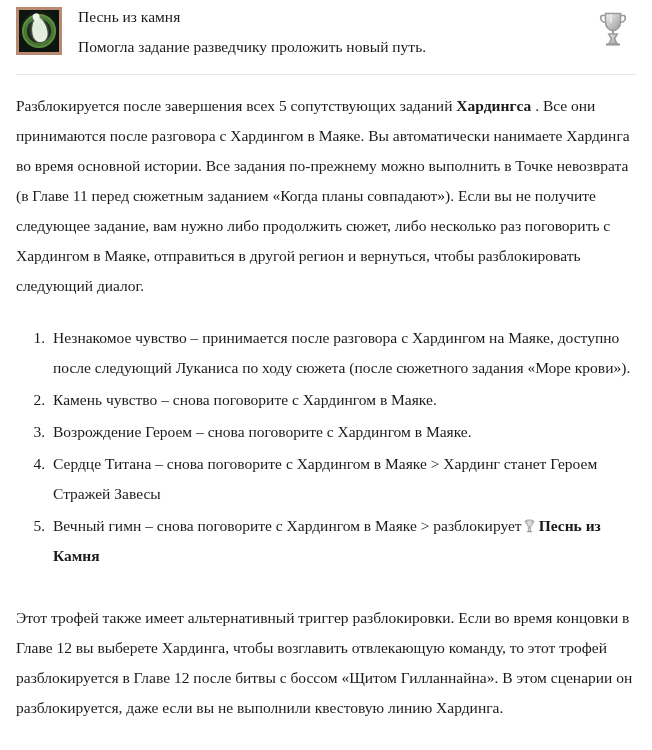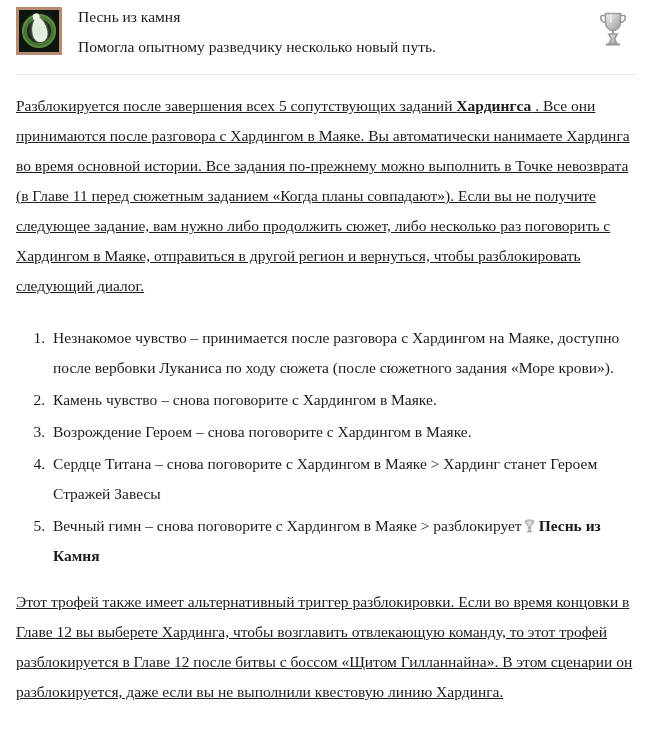--- a/index.html
+++ b/index.html
@@ -121,24 +121,23 @@
   
   .ach-body {
     padding: 0 16px;
     box-sizing: border-box;
   }
   .ach-body p {
     font-size: 15.5px;
     line-height: 30px;
     margin: 16px 0 0 0;
     text-align: left;
-    text-decoration: underline;
   }
   .ach-body p.tail {
-    margin-top: 16px;
+    margin-top: 32px;
   }
   b, .b { font-weight: bold; }
 
   ol.steps {
     margin: 22px 0 0 0;
     padding-left: 33px;
     font-size: 15.5px;
     line-height: 30px;
   }
   ol.steps > li {
@@ -162,21 +161,21 @@
   <div class="ach-row">
 
     <div class="ach-icon">
       <div class="ring"></div>
       <div class="figure"></div>
       <div class="glow"></div>
     </div>
 
     <div class="ach-text">
       <div class="ach-title">Песнь из камня</div>
-      <div class="ach-desc">Помогла опытному разведчику несколько новый путь.</div>
+      <div class="ach-desc">Помогла задание разведчику проложить новый путь.</div>
     </div>
 
     <div class="trophy-big">
       <svg viewBox="0 0 34 40" width="34" height="40" aria-hidden="true">
         <defs>
           <linearGradient id="tg" x1="0" y1="0" x2="1" y2="1">
             <stop offset="0%" stop-color="#f2f2f2"></stop>
             <stop offset="45%" stop-color="#c9c9c9"></stop>
             <stop offset="100%" stop-color="#9b9b9b"></stop>
           </linearGradient>
@@ -196,21 +195,21 @@
   </div>
 </div>
 
 <div class="divider"></div>
 
 <div class="ach-body">
 
   <p><span>Разблокируется после завершения всех 5  сопутствующих заданий </span><b>Хардингса</b><span> . Все они принимаются после разговора с Хардингом в Маяке. Вы автоматически нанимаете Хардинга во время основной истории. Все задания по-прежнему можно выполнить в Точке невозврата (в Главе 11 перед сюжетным заданием «Когда планы совпадают»). Если вы не получите следующее задание, вам нужно либо продолжить сюжет, либо несколько раз поговорить с Хардингом в Маяке, отправиться в другой регион и вернуться, чтобы разблокировать следующий диалог.</span></p>
 
   <ol class="steps">
-    <li><span>Незнакомое чувство – принимается после разговора с Хардингом на Маяке, доступно после вербовки Луканиса по ходу сюжета (после сюжетного задания «Море крови»).</span></li>
+    <li><span>Незнакомое чувство – принимается после разговора с Хардингом на Маяке, доступно после следующий Луканиса по ходу сюжета (после сюжетного задания «Море крови»).</span></li>
     <li><span>Камень чувство – снова поговорите с Хардингом в Маяке.</span></li>
     <li><span>Возрождение Героем – снова поговорите с Хардингом в Маяке.</span></li>
     <li><span>Сердце Титана – снова поговорите с Хардингом в Маяке &gt; Хардинг станет Героем Стражей Завесы</span></li>
     <li><span>Вечный гимн – снова поговорите с Хардингом в Маяке &gt; разблокирует</span><span class="trophy-inline"><svg viewBox="0 0 34 40" width="13" height="15" aria-hidden="true">
           <g fill="none" stroke="#9a9a9a" stroke-width="2.4">
             <path d="M9.5 5.5 H24.5 V14 a7.5 8.5 0 0 1 -15 0 Z" fill="#dcdcdc"></path>
             <path d="M9.6 7.5 H5.6 a4.2 4.2 0 0 0 4.4 6.6"></path>
             <path d="M24.4 7.5 H28.4 a4.2 4.2 0 0 1 -4.4 6.6"></path>
             <path d="M17 22 v4"></path>
             <path d="M12.8 26 h8.4 l-2.6 5 2.6 5 h-8.4 l2.6 -5 Z" fill="#dcdcdc"></path>

